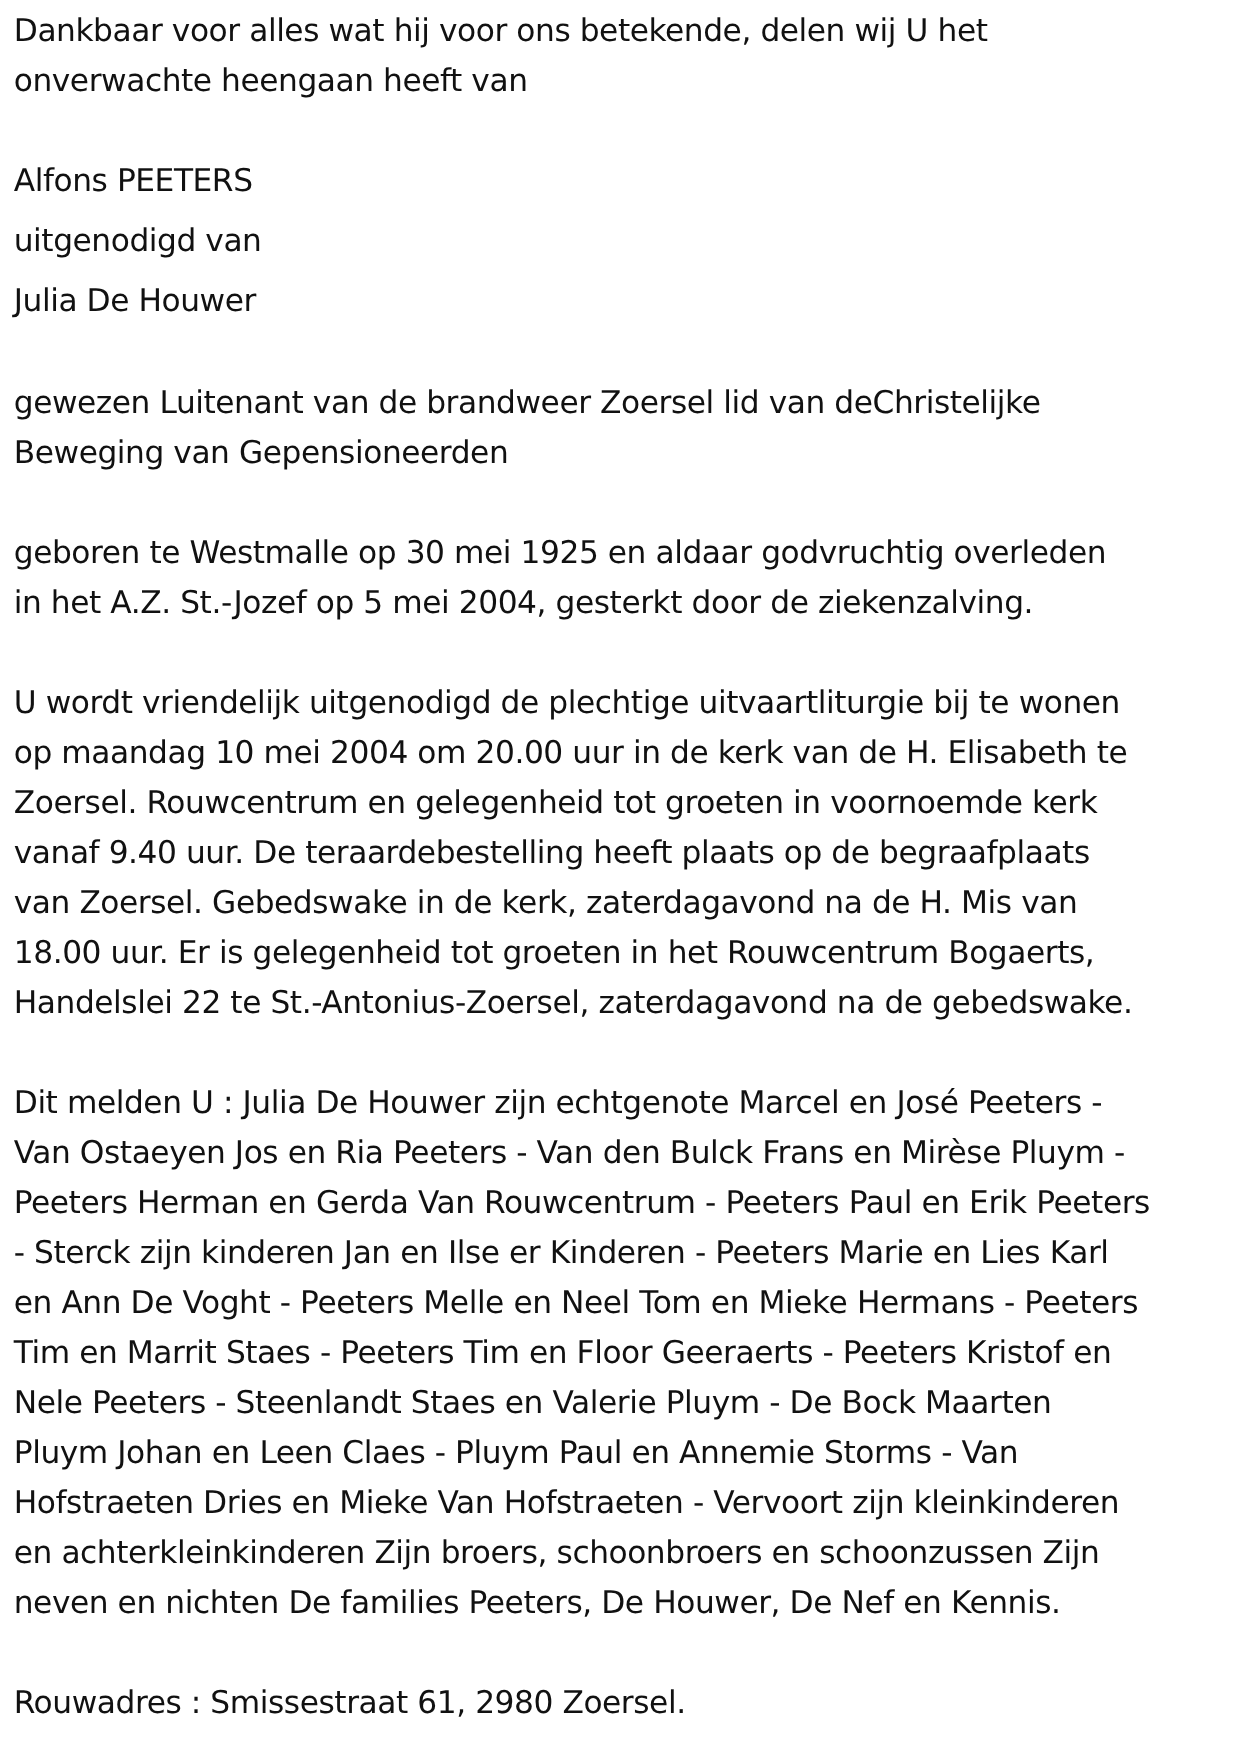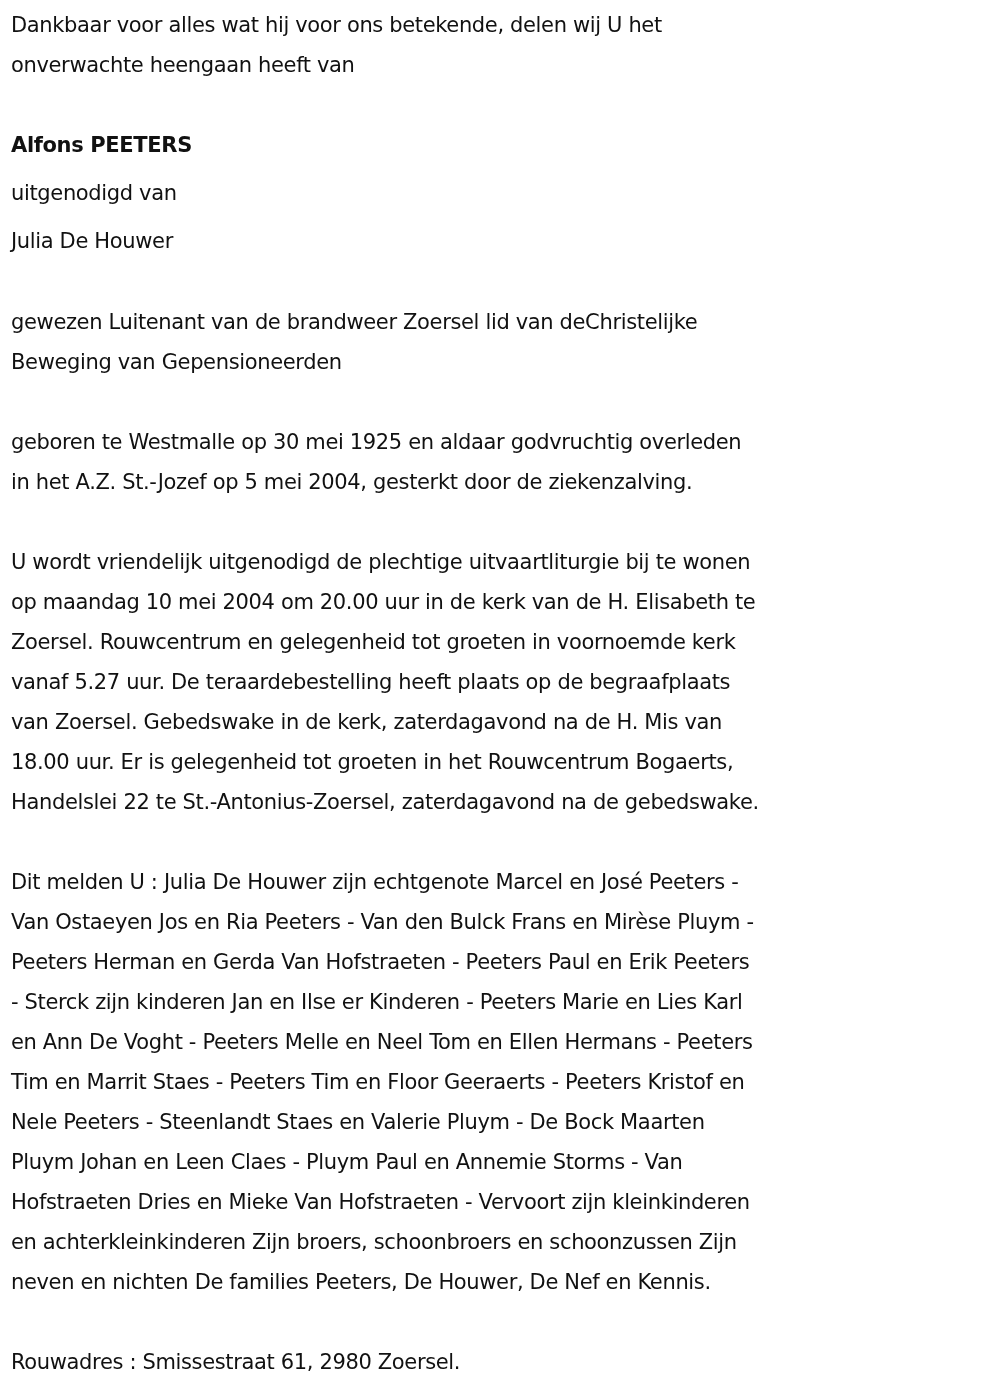--- a/index.html
+++ b/index.html
@@ -14,28 +14,28 @@
       font-family: "DejaVu Sans", "Liberation Sans", sans-serif;
       color: #111111;
     }
     .page {
       position: relative;
       padding: 0 0 0 11px;
     }
     .line {
       position: absolute;
       left: 11px;
-      font-size: 21px;
+      font-size: 25px;
       line-height: 40px;
       white-space: nowrap;
       letter-spacing: -0.35px;
       transform-origin: left center;
     }
     .bold {
-      font-weight: bold;
+      font-weight: normal;
     }
   </style>
 </head>
 <body>
 
 <div class="page">
 
   <div>
     <div class="line" style="top:5px">Dankbaar voor alles wat hij voor ons betekende, delen wij U het</div>
     <div class="line" style="top:45px">onverwachte heengaan heeft van</div>
@@ -52,32 +52,32 @@
 
   <div>
     <div class="line" style="top:422px">geboren te Westmalle op 30 mei 1925 en aldaar godvruchtig overleden</div>
     <div class="line" style="top:462px">in het A.Z. St.-Jozef op 5 mei 2004, gesterkt door de ziekenzalving.</div>
   </div>
 
   <div>
     <div class="line" style="top:542px">U wordt vriendelijk uitgenodigd de plechtige uitvaartliturgie bij te wonen</div>
     <div class="line" style="top:582px">op maandag 10 mei 2004 om 20.00 uur in de kerk van de H. Elisabeth te</div>
     <div class="line" style="top:622px">Zoersel. Rouwcentrum en gelegenheid tot groeten in voornoemde kerk</div>
-    <div class="line" style="top:662px">vanaf 5.27 uur. De teraardebestelling heeft plaats op de begraafplaats</div>
+    <div class="line" style="top:662px">vanaf 9.40 uur. De teraardebestelling heeft plaats op de begraafplaats</div>
     <div class="line" style="top:702px">van Zoersel. Gebedswake in de kerk, zaterdagavond na de H. Mis van</div>
     <div class="line" style="top:742px">18.00 uur. Er is gelegenheid tot groeten in het Rouwcentrum Bogaerts,</div>
     <div class="line" style="top:782px">Handelslei 22 te St.-Antonius-Zoersel, zaterdagavond na de gebedswake.</div>
   </div>
 
   <div>
     <div class="line" style="top:862px">Dit melden U : Julia De Houwer zijn echtgenote Marcel en José Peeters -</div>
     <div class="line" style="top:902px">Van Ostaeyen Jos en Ria Peeters - Van den Bulck Frans en Mirèse Pluym -</div>
-    <div class="line" style="top:942px">Peeters Herman en Gerda Van Hofstraeten - Peeters Paul en Erik Peeters</div>
+    <div class="line" style="top:942px">Peeters Herman en Gerda Van Rouwcentrum - Peeters Paul en Erik Peeters</div>
     <div class="line" style="top:982px">- Sterck zijn kinderen Jan en Ilse er Kinderen - Peeters Marie en Lies Karl</div>
-    <div class="line" style="top:1022px">en Ann De Voght - Peeters Melle en Neel Tom en Ellen Hermans - Peeters</div>
+    <div class="line" style="top:1022px">en Ann De Voght - Peeters Melle en Neel Tom en Mieke Hermans - Peeters</div>
     <div class="line" style="top:1062px">Tim en Marrit Staes - Peeters Tim en Floor Geeraerts - Peeters Kristof en</div>
     <div class="line" style="top:1102px">Nele Peeters - Steenlandt Staes en Valerie Pluym - De Bock Maarten</div>
     <div class="line" style="top:1142px">Pluym Johan en Leen Claes - Pluym Paul en Annemie Storms - Van</div>
     <div class="line" style="top:1182px">Hofstraeten Dries en Mieke Van Hofstraeten - Vervoort zijn kleinkinderen</div>
     <div class="line" style="top:1222px">en achterkleinkinderen Zijn broers, schoonbroers en schoonzussen Zijn</div>
     <div class="line" style="top:1262px">neven en nichten De families Peeters, De Houwer, De Nef en Kennis.</div>
   </div>
 
   <div class="line" style="top:1342px">Rouwadres : Smissestraat 61, 2980 Zoersel.</div>
 

